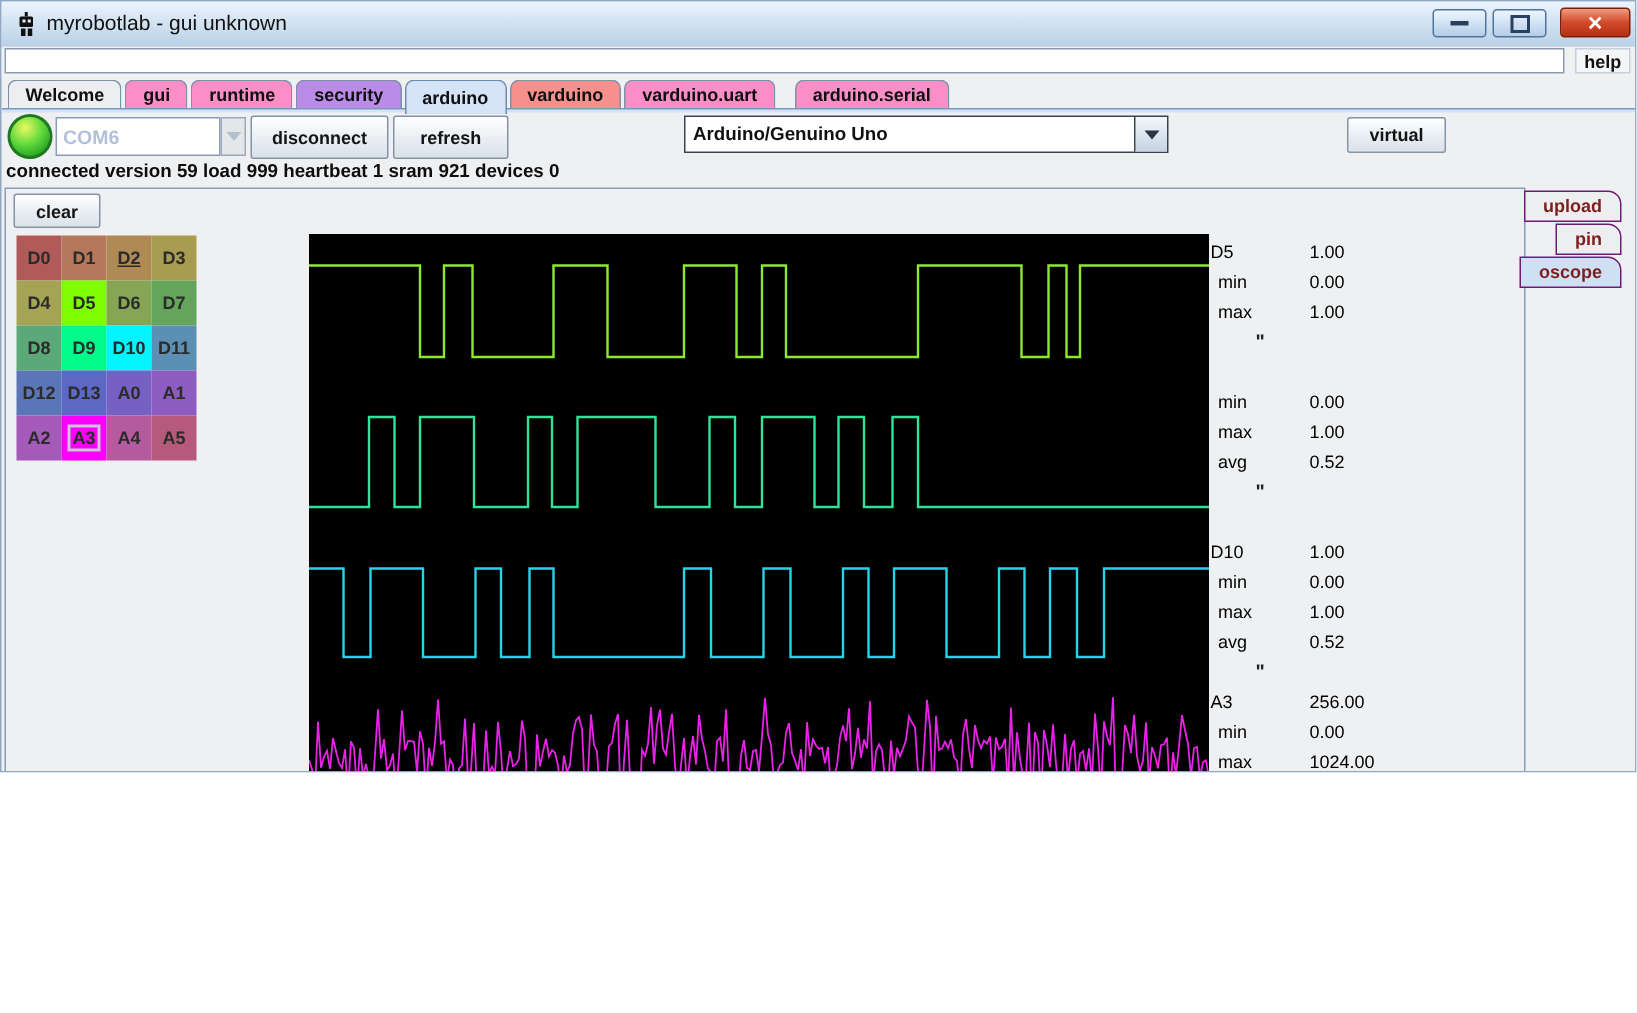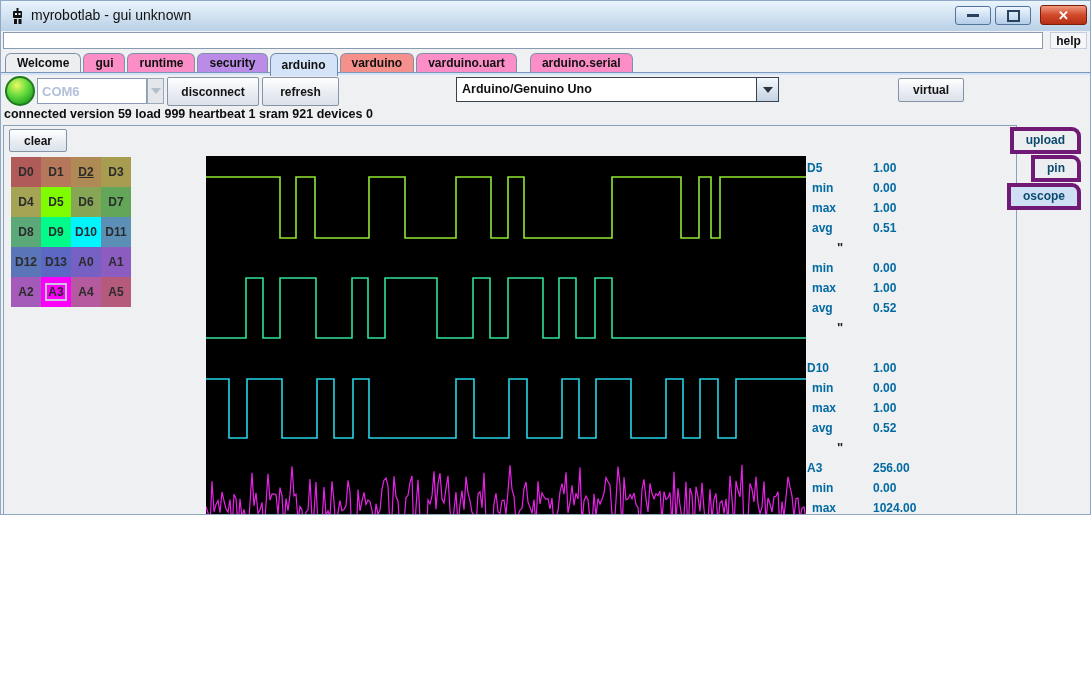--- a/index.html
+++ b/index.html
@@ -65,29 +65,29 @@
   .mainpanel{position:absolute;left:2px;top:124px;width:1014px;height:522px;border:1px solid #8aa0b8;box-sizing:border-box;background:#eef0f2;}
   #btn-clear-traces{position:absolute;left:8px;top:128px;width:58px;height:23px;}
   .pingrid{position:absolute;left:10px;top:156px;width:120px;height:150px;display:grid;
     grid-template-columns:repeat(4,30px);grid-template-rows:repeat(5,30px);}
   .pincell{display:flex;align-items:center;justify-content:center;font-size:12px;font-weight:bold;color:#2b2b2b;}
   .pincell span{padding:1px 2px;}
   .pincell.psel span{border:2px solid #cfc2e0;padding:0 1px;}
   .scope{position:absolute;left:205px;top:155px;width:600px;height:402px;background:#000;}
 
   .statgroup{position:absolute;left:806px;width:200px;}
-  .statrow{height:20px;font-weight:bold;font-size:12px;color:#0369a1;}
+  .statrow{height:20px;font-weight:normal;font-size:12px;color:#000000;}
   .sl{display:inline-block;width:66px;}
   .statrow.sub .sl{padding-left:5px;width:61px;}
   .quote{margin-left:30px;height:16px;font-weight:bold;font-size:13px;color:#222;line-height:14px;}
 
   
   .righttabs{position:absolute;top:126px;right:9px;display:flex;flex-direction:column;align-items:flex-end;}
-  .rtab{height:19px;line-height:19px;padding:0 12px;margin-bottom:1px;font-size:12px;font-weight:bold;color:#0c4a6e;
-    background:#eceef0;border:4px solid #701a75;border-radius:0 9px 0 0;}
+  .rtab{height:19px;line-height:19px;padding:0 12px;margin-bottom:1px;font-size:12px;font-weight:bold;color:#7f1d1d;
+    background:#eceef0;border:1px solid #701a75;border-radius:0 9px 0 0;}
   .rtab.sel{background:#cfe0f5;}
 
   
   .bottombar{position:absolute;left:0;top:648px;width:1091px;height:27px;background:#eef0f2;
     border-top:1px solid #9ab0c8;box-shadow:inset 0 1px 0 #fdfdfd;}
   .statuslabel{position:absolute;left:4px;top:7px;font-size:12px;color:#222;}
   #btn-clear-status{position:absolute;left:1023px;top:3px;width:65px;height:23px;}
 </style>
 </head>
 <body>
@@ -223,21 +223,20 @@
         <polyline points="0,223 23,223 23,282 41,282 41,223 76,223 76,282 111,282 111,223 128,223 128,282 147,282 147,223 163,223 163,282 250,282 250,223 268,223 268,282 303,282 303,223 321,223 321,282 356,282 356,223 373,223 373,282 390,282 390,223 425,223 425,282 460,282 460,223 477,223 477,282 494,282 494,223 512,223 512,282 530,282 530,223 600,223" fill="none" stroke="#25d4e6" stroke-width="1.6"></polyline>
         <polyline points="0,350.7 2,356.8 4,370.9 6,325.2 8,355.8 10,348.4 12,344.6 14,356.6 16,336.0 18,344.8 20,352.8 22,356.0 24,343.6 26,372.5 28,338.2 30,342.6 32,370.9 34,342.8 36,361.6 38,353.3 40,362.2 42,376.9 44,346.8 46,316.9 48,349.8 50,336.8 52,357.5 54,354.2 56,346.4 58,375.6 60,348.4 62,317.7 64,344.1 66,337.9 68,338.1 70,338.5 72,358.4 74,331.6 76,339.7 78,373.0 80,342.6 82,354.6 84,338.8 86,310.4 88,339.8 90,338.2 92,364.7 94,350.5 96,353.9 98,382.9 100,356.2 102,354.1 104,323.0 106,363.2 108,357.3 110,326.0 112,372.5 114,371.1 116,367.4 118,331.1 120,359.3 122,355.1 124,360.0 126,325.3 128,345.5 130,376.6 132,356.7 134,344.7 136,354.8 138,353.4 140,349.8 142,324.4 144,336.2 146,381.9 148,365.9 150,386.4 152,333.5 154,354.9 156,345.1 158,336.4 160,348.4 162,344.1 164,345.9 166,354.4 168,371.2 170,347.7 172,358.5 174,354.1 176,332.9 178,324.2 180,322.0 182,330.0 184,373.4 186,360.2 188,320.3 190,340.5 192,344.9 194,375.2 196,363.7 198,367.9 200,341.5 202,339.3 204,326.5 206,320.0 208,387.1 210,351.6 212,323.8 214,361.3 216,366.9 218,370.8 220,387.3 222,343.9 224,347.9 226,339.9 228,315.4 230,353.1 232,327.5 234,317.1 236,343.1 238,347.1 240,332.3 242,319.9 244,354.3 246,373.6 248,354.1 250,336.1 252,370.0 254,348.7 256,334.7 258,353.7 260,320.6 262,336.6 264,344.9 266,356.4 268,358.7 270,371.4 272,338.0 274,335.7 276,351.6 278,316.8 280,364.3 282,369.9 284,363.0 286,374.4 288,347.7 290,337.4 292,356.0 294,357.4 296,344.7 298,344.0 300,358.2 302,335.1 304,309.2 306,333.5 308,340.4 310,365.7 312,359.5 314,354.0 316,352.4 318,332.6 320,326.0 322,346.0 324,351.1 326,357.4 328,343.5 330,369.7 332,325.3 334,348.0 336,336.9 338,341.0 340,343.3 342,342.5 344,352.9 346,342.1 348,370.5 350,360.8 352,354.6 354,335.9 356,327.7 358,338.1 360,316.2 362,356.8 364,346.5 366,329.2 368,349.3 370,337.1 372,343.0 374,311.4 376,367.1 378,345.0 380,340.2 382,343.8 384,363.8 386,369.8 388,337.8 390,360.3 392,342.6 394,348.1 396,343.2 398,337.3 400,321.6 402,325.7 404,328.9 406,358.8 408,373.9 410,344.4 412,310.6 414,328.7 416,378.8 418,321.3 420,343.9 422,342.9 424,338.6 426,342.8 428,337.0 430,348.6 432,351.4 434,371.7 436,333.6 438,323.4 440,343.3 442,356.0 444,327.4 446,337.5 448,342.8 450,337.7 452,339.7 454,335.0 456,365.5 458,335.6 460,343.5 462,341.9 464,336.5 466,369.1 468,315.7 470,365.5 472,332.2 474,349.7 476,362.3 478,360.1 480,325.7 482,381.0 484,332.1 486,339.1 488,376.1 490,330.7 492,340.9 494,355.4 496,326.8 498,353.4 500,372.0 502,365.9 504,333.4 506,363.6 508,343.3 510,337.5 512,367.4 514,346.7 516,344.8 518,357.5 520,342.9 522,366.4 524,319.7 526,342.8 528,372.5 530,324.9 532,334.8 534,340.8 536,308.8 538,377.1 540,359.3 542,361.5 544,327.4 546,333.4 548,346.0 550,320.5 552,348.2 554,357.7 556,351.2 558,325.6 560,365.7 562,342.0 564,347.8 566,356.2 568,340.8 570,340.2 572,335.8 574,374.6 576,345.5 578,360.4 580,341.6 582,320.8 584,330.8 586,339.8 588,361.4 590,342.7 592,342.0 594,362.4 596,352.1 598,350.9 600,363.1" fill="none" stroke="#e822e8" stroke-width="1.2"></polyline>
       </svg>
   </div>
 
   <div id="stats">
       <div class="statgroup" style="top: 160px;">
         <div class="statrow"><span class="sl">D5</span><span class="sv">1.00</span></div>
         <div class="statrow sub"><span class="sl">min</span><span class="sv">0.00</span></div>
         <div class="statrow sub"><span class="sl">max</span><span class="sv">1.00</span></div>
-        <div class="statrow sub"><span class="sl">avg</span><span class="sv">0.51</span></div>
         <div class="quote">"</div>
       </div>
       <div class="statgroup" style="top: 260px;">
         <div class="statrow sub"><span class="sl">min</span><span class="sv">0.00</span></div>
         <div class="statrow sub"><span class="sl">max</span><span class="sv">1.00</span></div>
         <div class="statrow sub"><span class="sl">avg</span><span class="sv">0.52</span></div>
         <div class="quote">"</div>
       </div>
       <div class="statgroup" style="top: 360px;">
         <div class="statrow"><span class="sl">D10</span><span class="sv">1.00</span></div>

